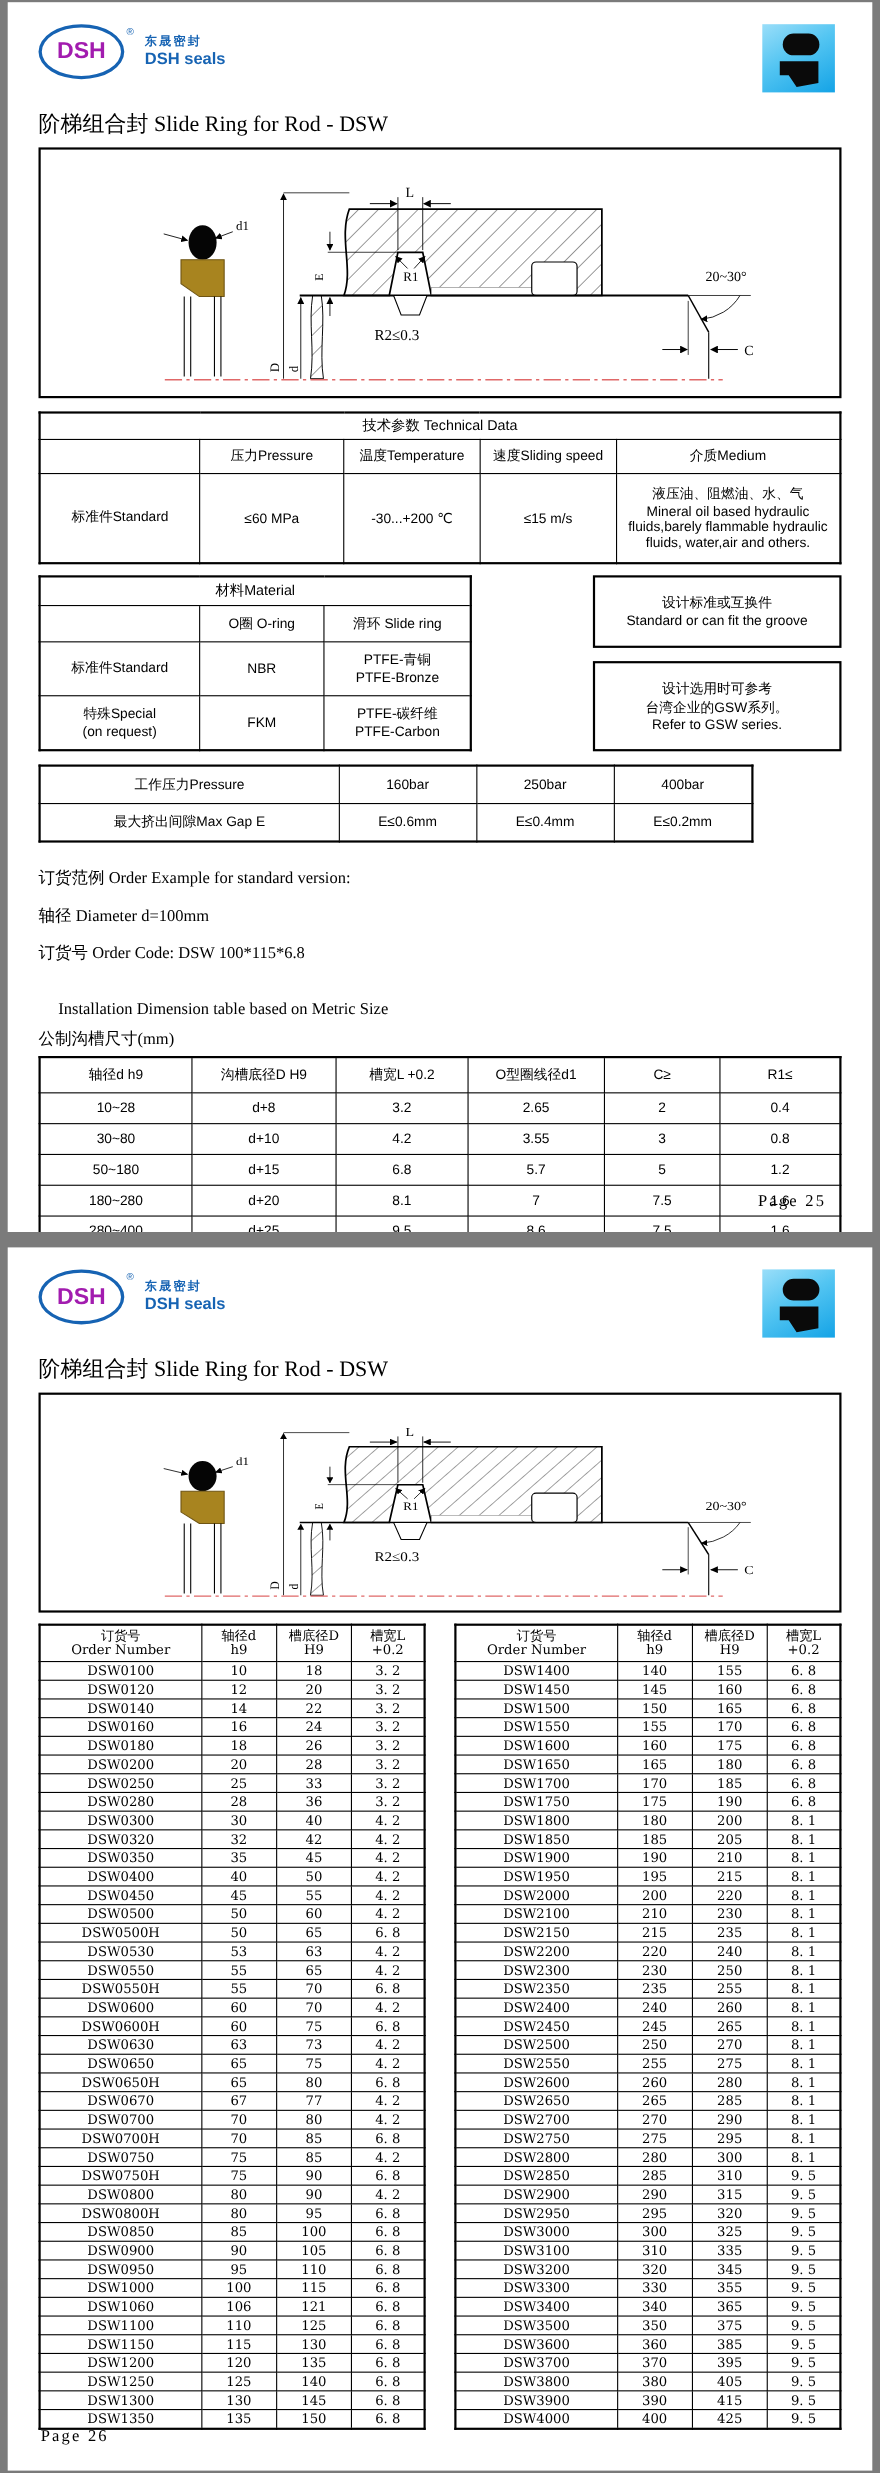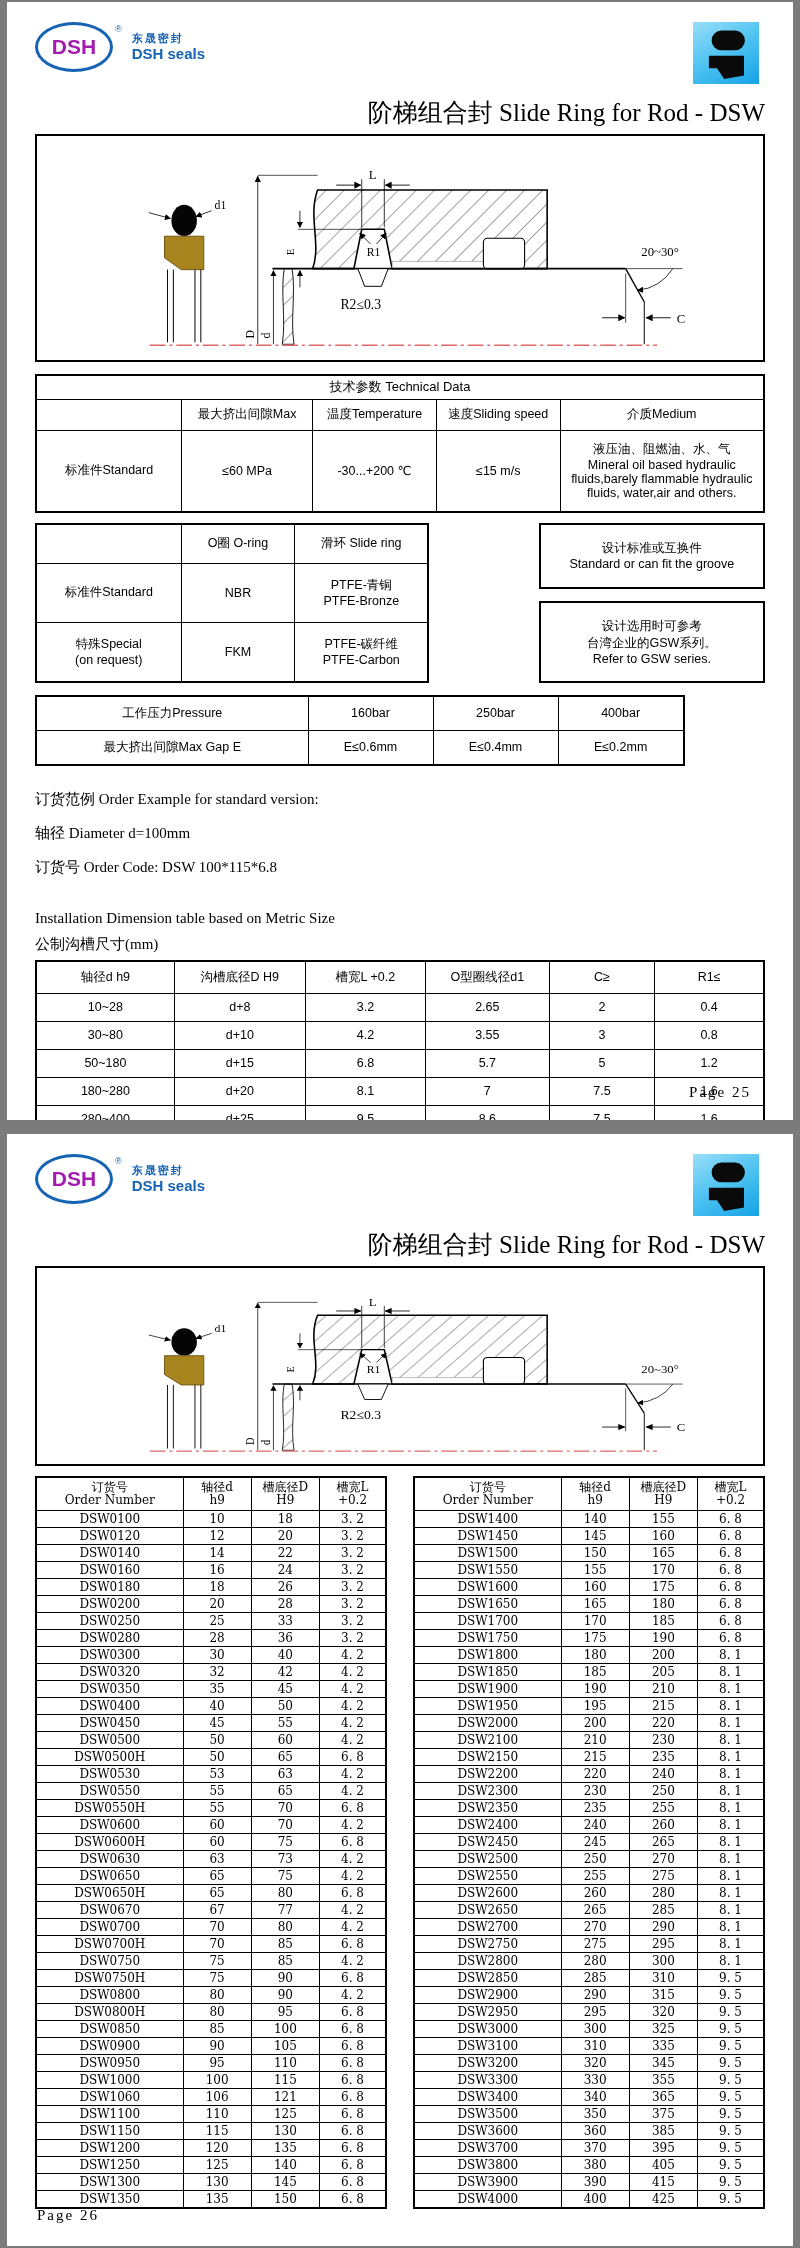--- a/index.html
+++ b/index.html
@@ -19,22 +19,22 @@
   .logo-oval{width:72px;height:44px;border:3.5px solid #1663b3;border-radius:50%;
     display:flex;align-items:center;justify-content:center;
     color:#a21caf;font-weight:bold;font-size:21px;letter-spacing:0;}
   .logo-reg{color:#1663b3;font-size:9px;position:relative;top:-18px;left:-6px;}
   .logo-text{line-height:1.15;margin-left:-4px;}
   .logo-cn{color:#1663b3;font-weight:bold;font-size:11px;letter-spacing:2px;}
   .logo-en{color:#1663b3;font-weight:bold;font-size:15px;}
   .seal-icon{width:66px;height:62px;background:linear-gradient(150deg,#9adef9 0%,#53c5f2 45%,#14a3e6 100%);
     display:flex;align-items:center;justify-content:center;margin-right:6px;}
 
-  .doc-title{text-align:right;font-family:"Liberation Serif","DejaVu Serif",serif;
-    font-size:25px;margin-top:8px;height:34px;line-height:34px;}
+  .doc-title{text-align:left;font-family:"Liberation Serif","DejaVu Serif",serif;
+    font-size:20px;margin-top:8px;height:34px;line-height:34px;}
 
   .drawing-box{border:2px solid #000;margin-top:4px;}
   #page1 .drawing-box{height:224px;}
   #page2 .drawing-box{height:196px;}
   .drawing-box svg{display:block;width:100%;height:100%;}
 
   table{border-collapse:collapse;table-layout:fixed;}
   td{border:1px solid #000;text-align:center;vertical-align:middle;}
   .preline{white-space:pre-line;}
 
@@ -58,21 +58,21 @@
 
   
   .press{width:89%;margin-top:12px;border:2px solid #000;font-size:12.5px;}
   .press td{height:31px;}
 
   
   .order{margin-top:16px;font-family:"Liberation Serif","DejaVu Serif",serif;font-size:15px;}
   .order div{height:34px;line-height:34px;}
 
   
-  .metric-h-en{margin-top:26px;font-family:"Liberation Serif","DejaVu Serif",serif;font-size:15px;}
+  .metric-h-en{margin-top:26px;font-family:"Liberation Serif","DejaVu Serif",serif;font-size:15px;margin-left:18px;}
   .metric-h-cn{margin-top:8px;font-family:"Liberation Serif","DejaVu Serif",serif;font-size:15px;}
   .metric{width:100%;margin-top:6px;border:2px solid #000;font-size:12.5px;}
   .metric td{height:25px;}
   .metric tr.mhead td{height:29px;}
 
   .pagenum{position:absolute;font-family:"Liberation Serif","DejaVu Serif",serif;font-size:15px;letter-spacing:2px;}
   #page1 .pagenum{right:42px;bottom:19px;}
   #page2 .pagenum{left:30px;bottom:22px;}
 
   
@@ -180,21 +180,21 @@
         <col style="width:17%">
         <col style="width:17%">
         <col style="width:28%">
       </colgroup>
     <tbody>
         <tr class="t-title">
           <td colspan="5">技术参数 Technical Data</td>
         </tr>
     <tr class="t-head">
       <td></td>
-      <td>最大挤出间隙Max</td>
+      <td>压力Pressure</td>
       <td>温度Temperature</td>
       <td>速度Sliding speed</td>
       <td>介质Medium</td>
     </tr>
     <tr class="t-data">
       <td>标准件Standard</td>
       <td>≤60 MPa</td>
       <td>-30...+200 ℃</td>
       <td>≤15 m/s</td>
       <td class="preline">液压油、阻燃油、水、气
@@ -204,20 +204,23 @@
     </table>
 
   <div class="mat-row">
     <table class="mat">
       <colgroup>
           <col style="width:37%">
           <col style="width:29%">
           <col style="width:34%">
         </colgroup>
       <tbody>
+          <tr class="t-title">
+            <td colspan="3">材料Material</td>
+          </tr>
       <tr class="t-head">
         <td></td>
         <td>O圈 O-ring</td>
         <td>滑环 Slide ring</td>
       </tr>
       <tr class="m-row">
         <td class="preline">标准件Standard</td>
         <td class="preline">NBR</td>
         <td class="preline">PTFE-青铜
 PTFE-Bronze</td>

